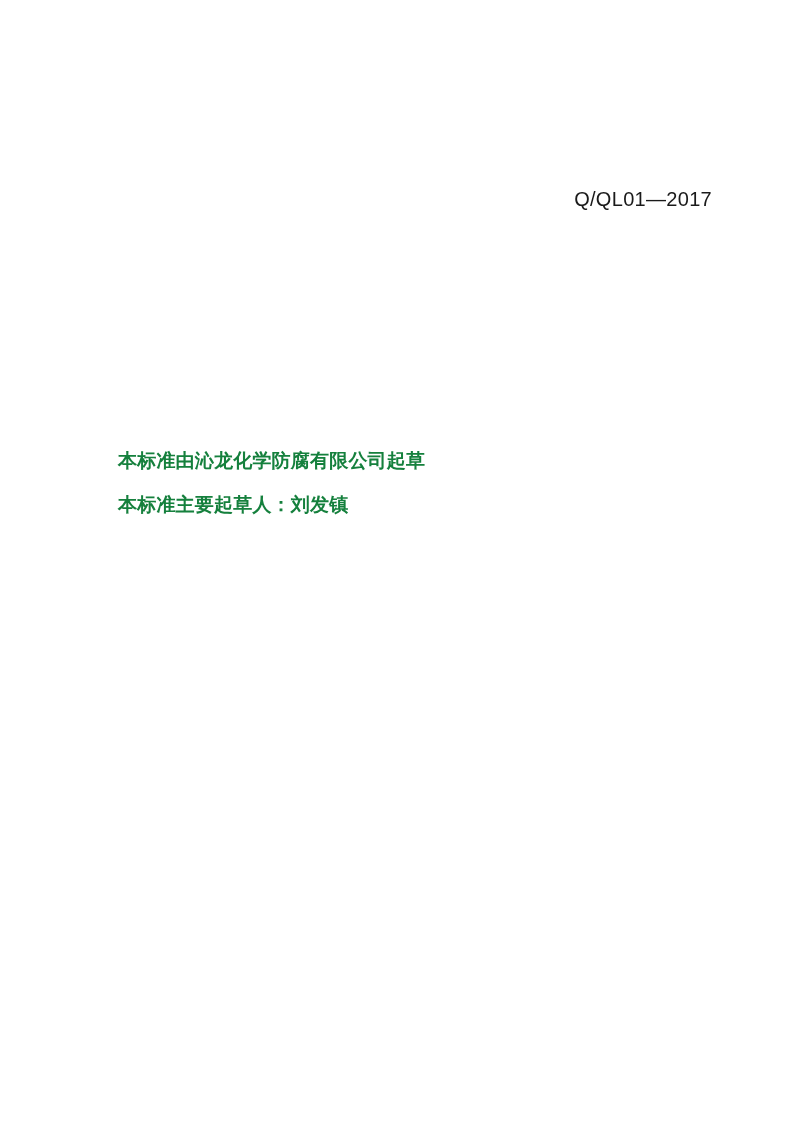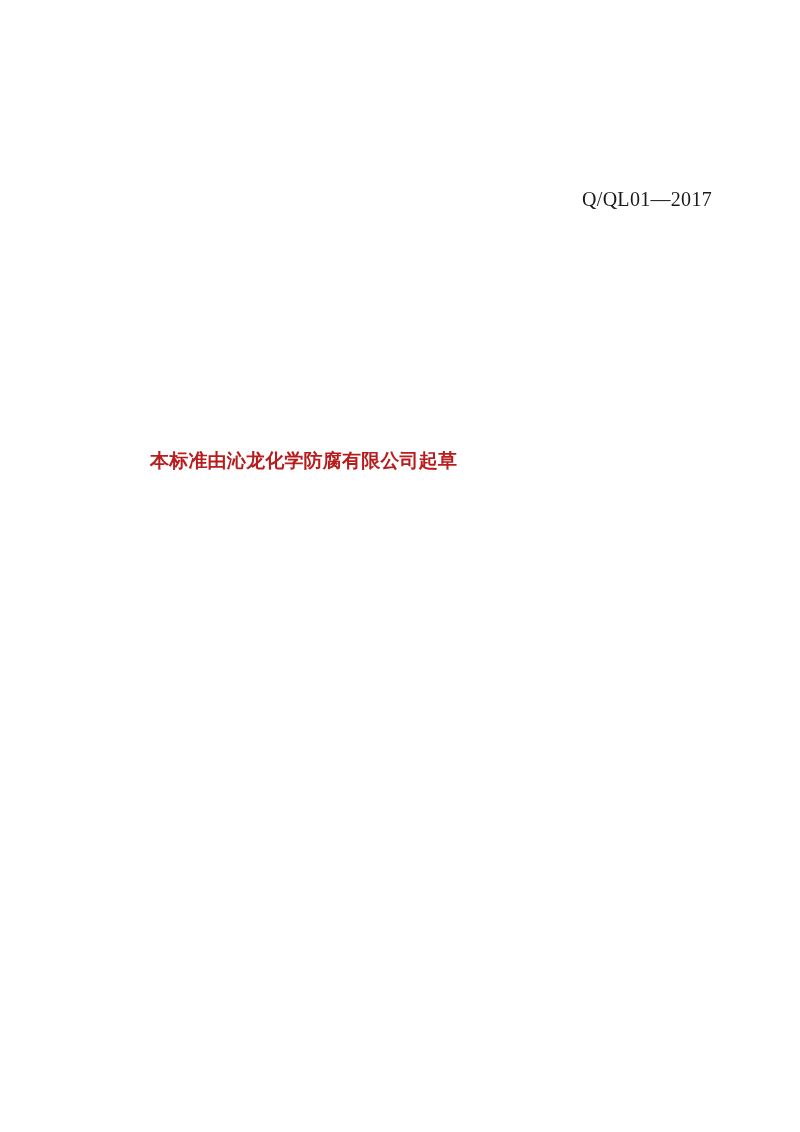--- a/index.html
+++ b/index.html
@@ -20,21 +20,21 @@
     width: 800px;
     height: 1132px;
     box-sizing: border-box;
   }
   .doc-code {
     position: absolute;
     top: 188px;
     right: 88px;
     font-size: 20px;
     letter-spacing: 0.3px;
-    font-family: Liberation Serif, serif;
+    font-family: Liberation Sans, sans-serif;
     color: #1a1a1a;
     white-space: nowrap;
   }
   .doc-title {
     position: absolute;
     top: 305px;
     left: 0;
     width: 100%;
     text-align: center;
     font-size: 31px;
@@ -49,32 +49,32 @@
   .body-block {
     position: absolute;
     top: 438px;
     left: 118px;
     width: 600px;
   }
   .body-line {
     font-size: 19px;
     font-weight: bold;
     line-height: 44px;
-    color: #b91c1c;
+    color: #15803d;
     font-family: "DejaVu Serif", "Liberation Serif", serif;
     letter-spacing: 0.2px;
     white-space: nowrap;
-    margin-left: 32px;
   }
 </style>
 </head>
 <body>
 
 <div class="page">
 
   <div class="doc-code">Q/QL01—2017</div>
 
 
   <div class="body-block">
     <div class="body-line">本标准由沁龙化学防腐有限公司起草</div>
+    <div class="body-line">本标准主要起草人：刘发镇</div>
   </div>
 
 </div>
 
 </body></html>

